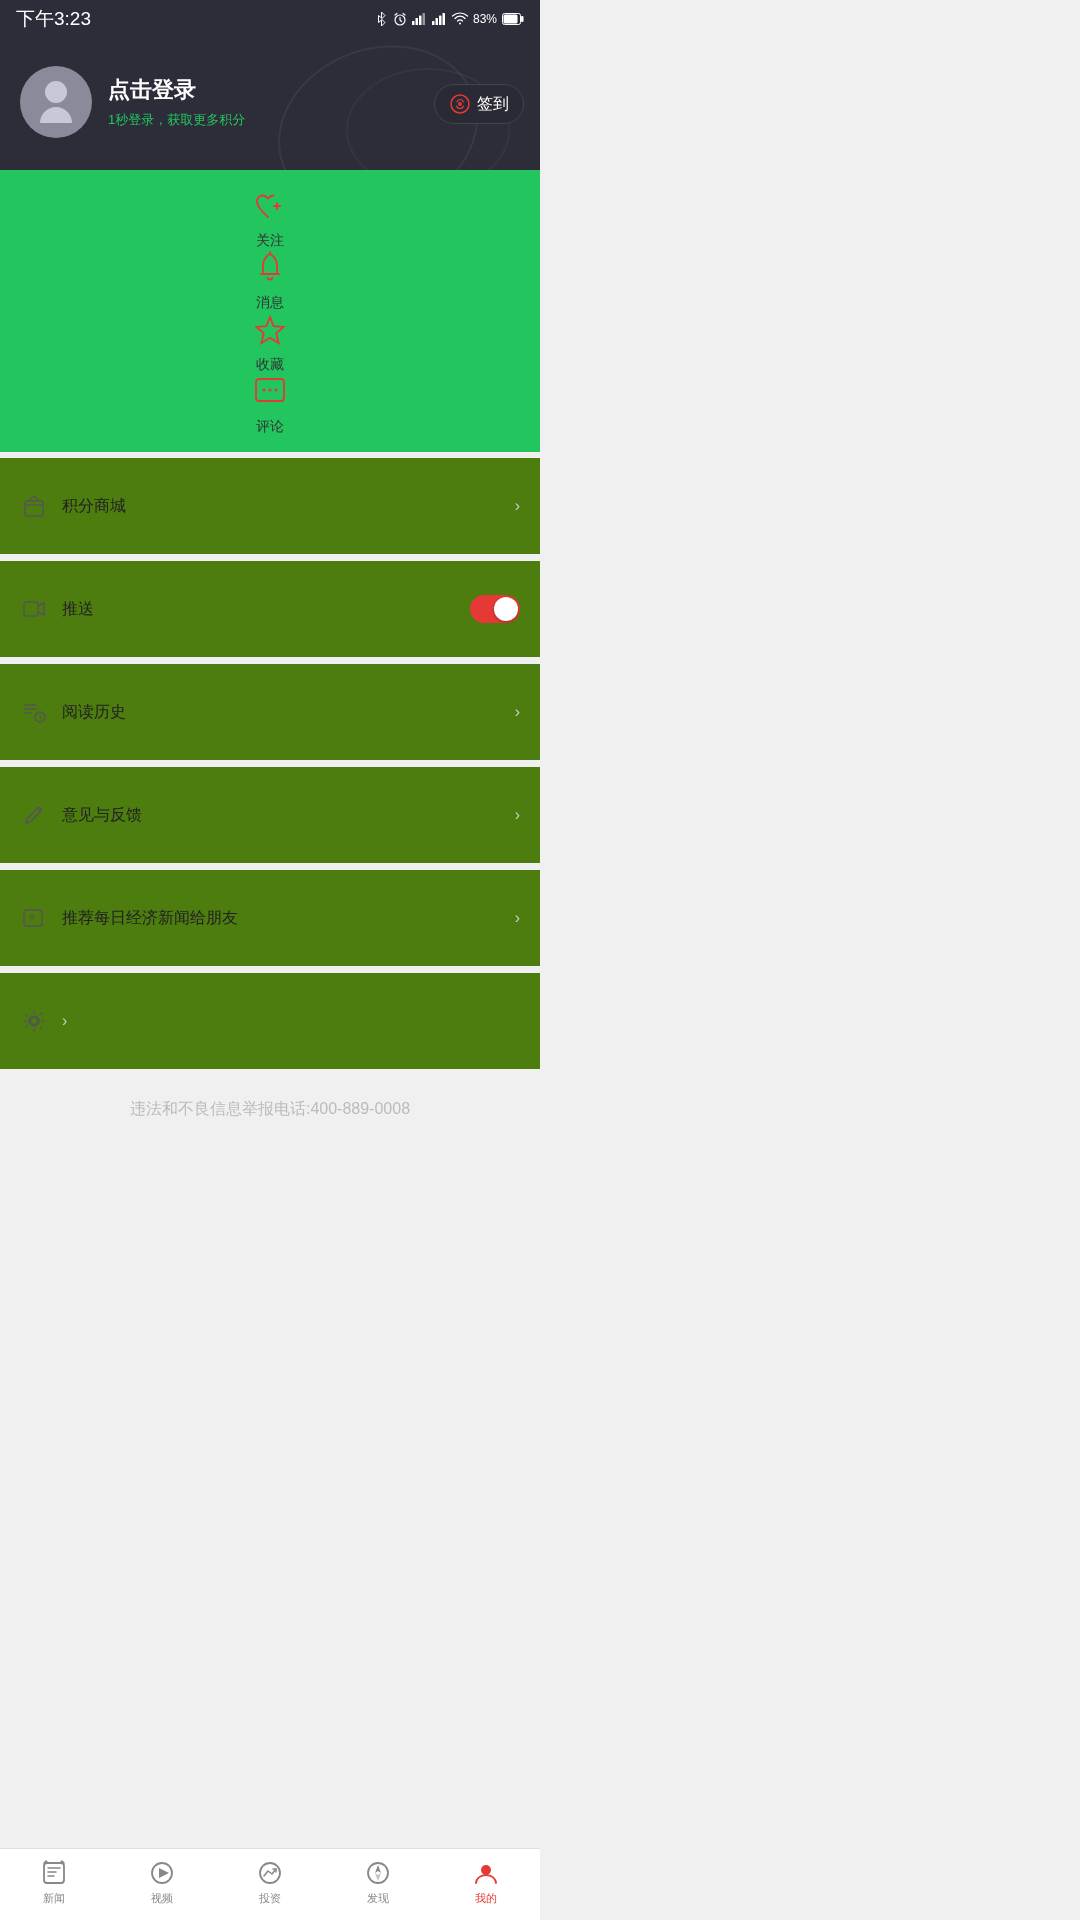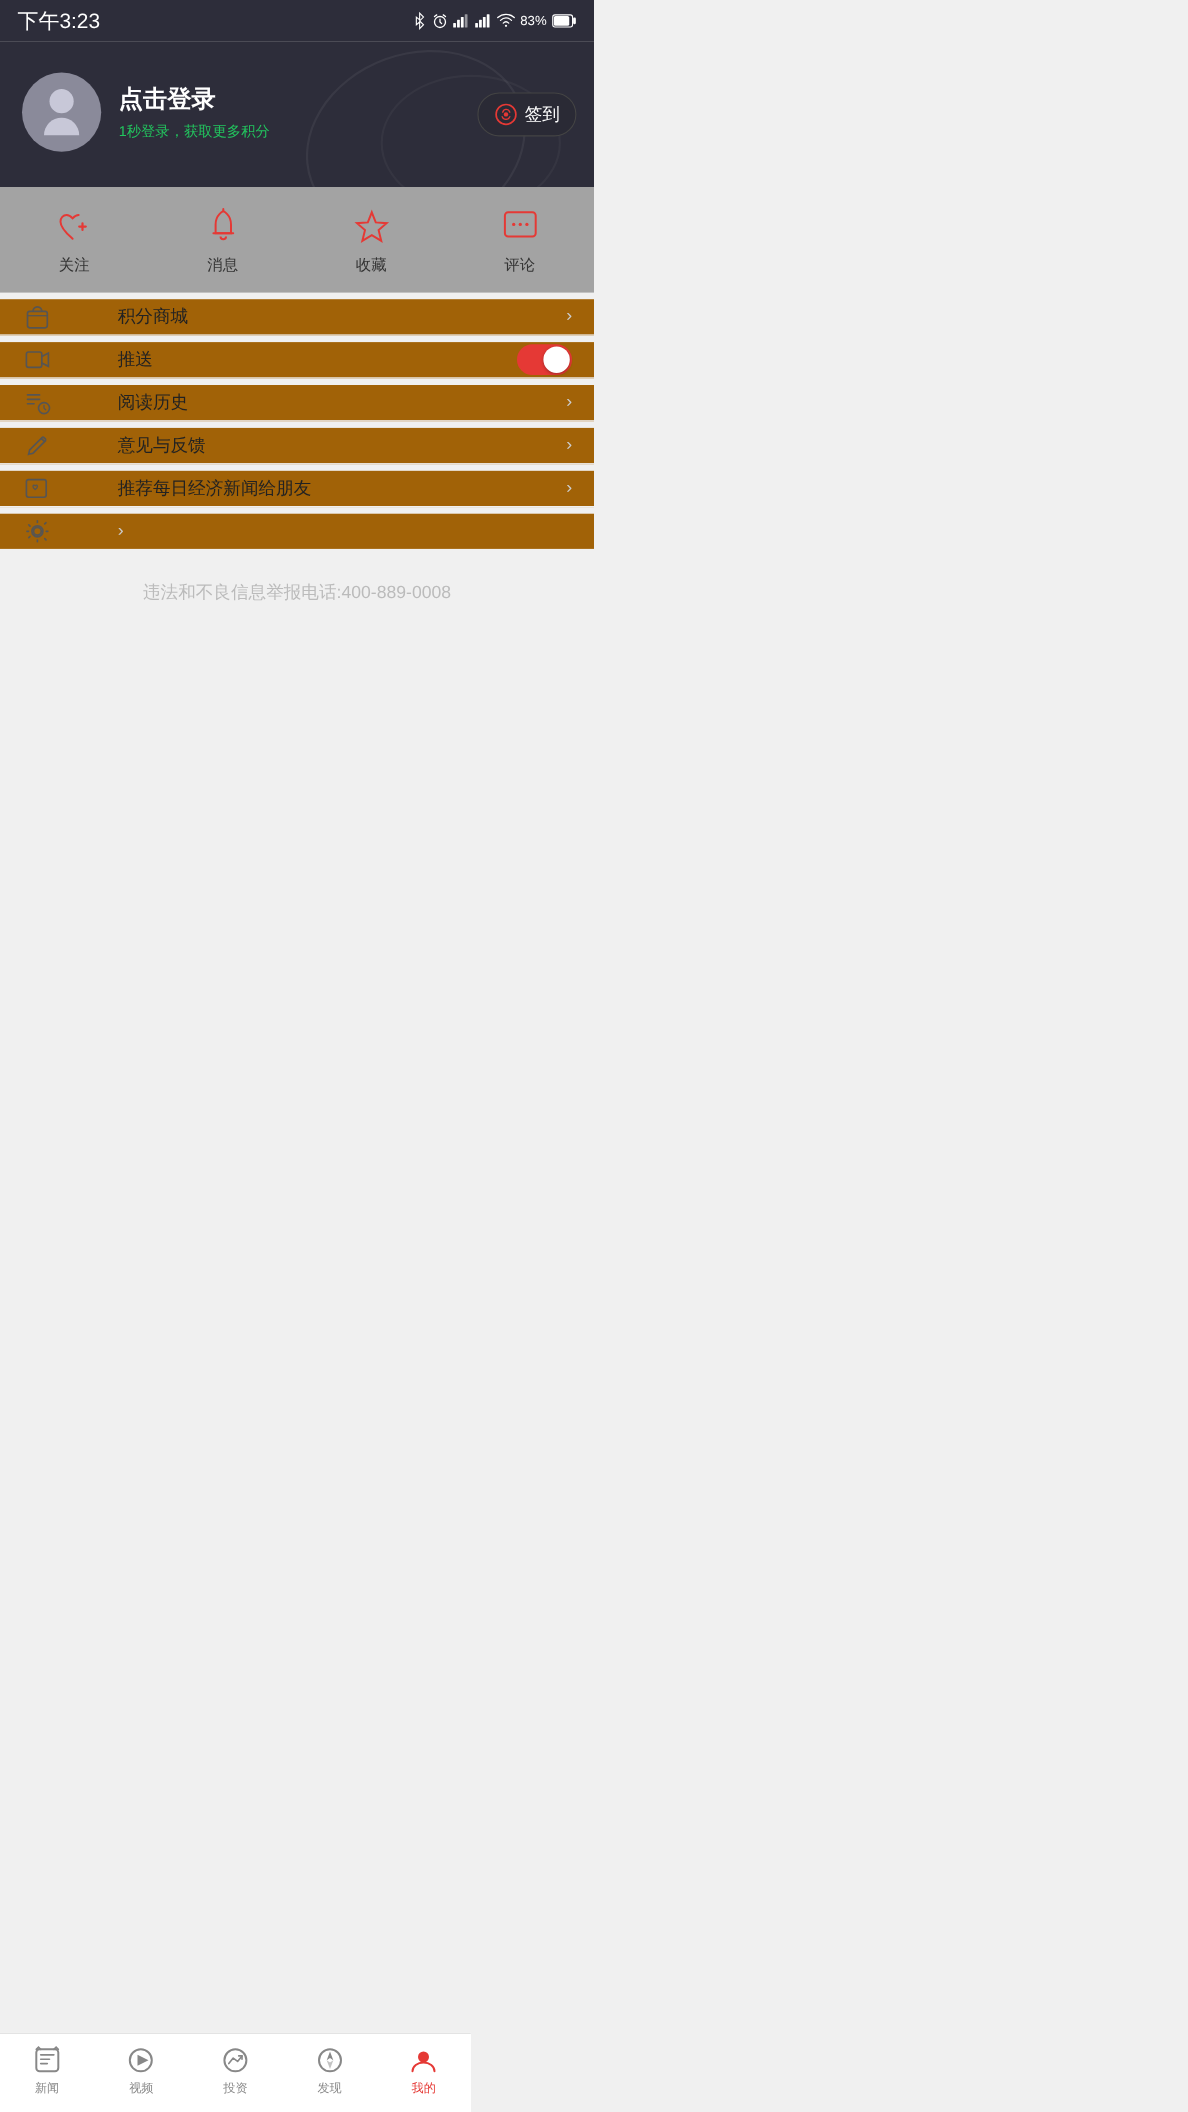--- a/index.html
+++ b/index.html
@@ -108,25 +108,26 @@
       display: flex;
       align-items: center;
       gap: 6px;
       color: #fff;
       font-size: 15px;
       z-index: 10;
     }
 
     
     .quick-actions {
-      background: #a3a3a3;
+      background: #22c55e;
       display: flex;
       justify-content: space-around;
       padding: 18px 0 16px;
       border-bottom: 6px solid #f0f0f0;
+      flex-direction: column;
     }
     .action-item {
       display: flex;
       flex-direction: column;
       align-items: center;
       gap: 8px;
       min-width: 80px;
     }
     .action-icon-wrap {
       width: 36px;
@@ -141,25 +142,24 @@
     }
 
     
     .menu-section {
       background: #fff;
       margin-bottom: 0;
     }
     .menu-item {
       display: flex;
       align-items: center;
-      padding: 2px 20px;
+      padding: 34px 20px;
       border-bottom: 1px solid #f0f0f0;
-      background: #a16207;
+      background: #4d7c0f;
       position: relative;
-      gap: 45px;
     }
     .menu-item:last-child { border-bottom: none; }
     .menu-divider {
       height: 6px;
       background: #f0f0f0;
     }
     .menu-icon-wrap {
       width: 28px;
       height: 28px;
       display: flex;
@@ -201,21 +201,21 @@
       padding: 30px 20px 16px;
       font-size: 16px;
       color: #bbb;
     }
 
     
     .bottom-nav {
       position: fixed;
       bottom: 0;
       left: 0;
-      width: 428px;
+      width: 540px;
       background: #fff;
       border-top: 1px solid #e0e0e0;
       display: flex;
       justify-content: space-around;
       padding: 10px 0 14px;
     }
     .nav-item {
       display: flex;
       flex-direction: column;
       align-items: center;

